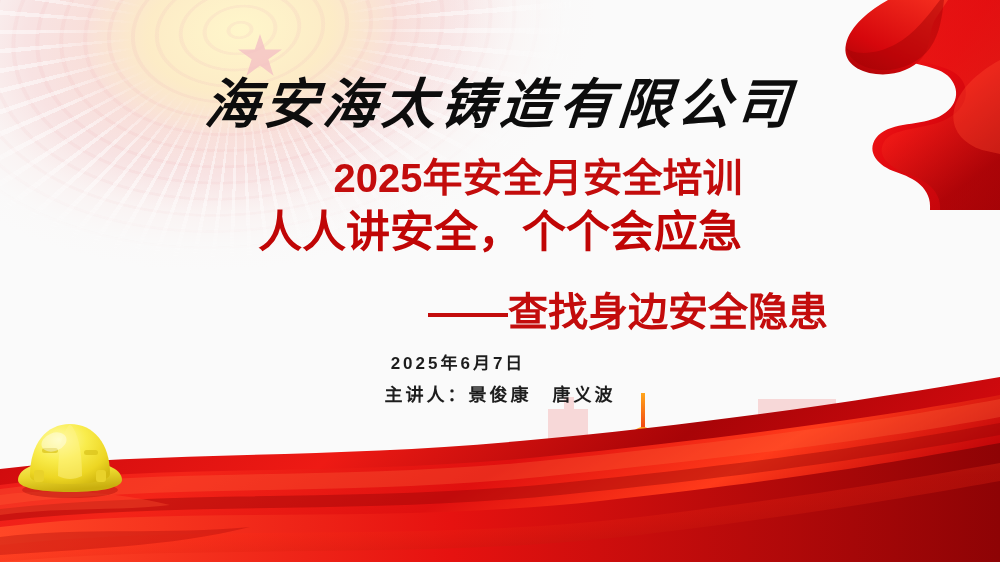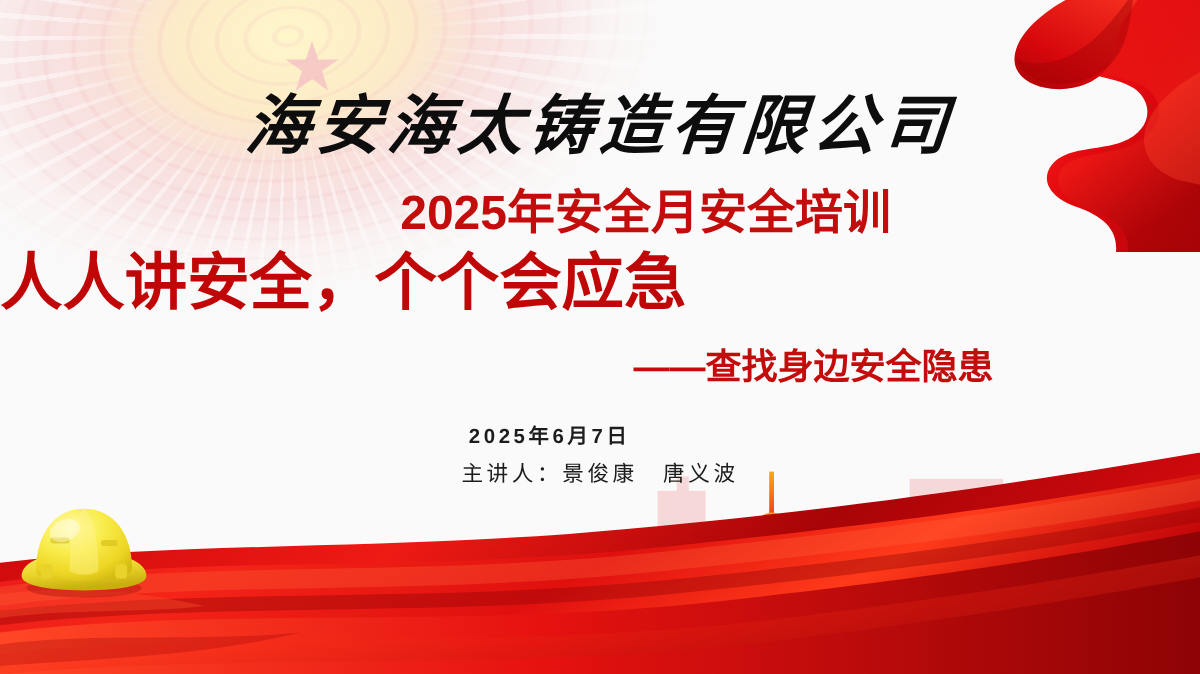--- a/index.html
+++ b/index.html
@@ -125,36 +125,36 @@
     letter-spacing: 0px;
     color: #C30C0C;
     line-height: 1;
     white-space: nowrap;
     padding-left: 38px;
   }
   #slogan {
     position: absolute;
     left: 0; top: 207px;
     width: 1000px;
-    text-align: left;
-    font-size: 52px;
+    text-align: center;
+    font-size: 44px;
     font-weight: 700;
     letter-spacing: 0px;
     color: #C00606;
     line-height: 1.12;
     white-space: nowrap;
   }
   #subtitle {
     position: absolute;
     left: 0; top: 292px;
     width: 1000px;
     padding-right: 172px;
     box-sizing: border-box;
     text-align: right;
-    font-size: 30px;
+    font-size: 40px;
     font-weight: 700;
     color: #C30C0C;
     line-height: 1;
     white-space: nowrap;
   }
   #date-line {
     position: absolute;
     left: 0; top: 355px;
     width: 916px;
     text-align: center;
@@ -164,21 +164,21 @@
     color: #1d1d1d;
     line-height: 1;
     white-space: nowrap;
   }
   #presenter-line {
     position: absolute;
     left: 0; top: 386px;
     width: 1000px;
     text-align: center;
     font-size: 18px;
-    font-weight: 400;
+    font-weight: 700;
     letter-spacing: 3px;
     color: #1d1d1d;
     line-height: 1;
     white-space: nowrap;
   }
 
   
   #ribbon-tr, #skyline, #drape, #helmet {
     position: absolute;
     pointer-events: none;

